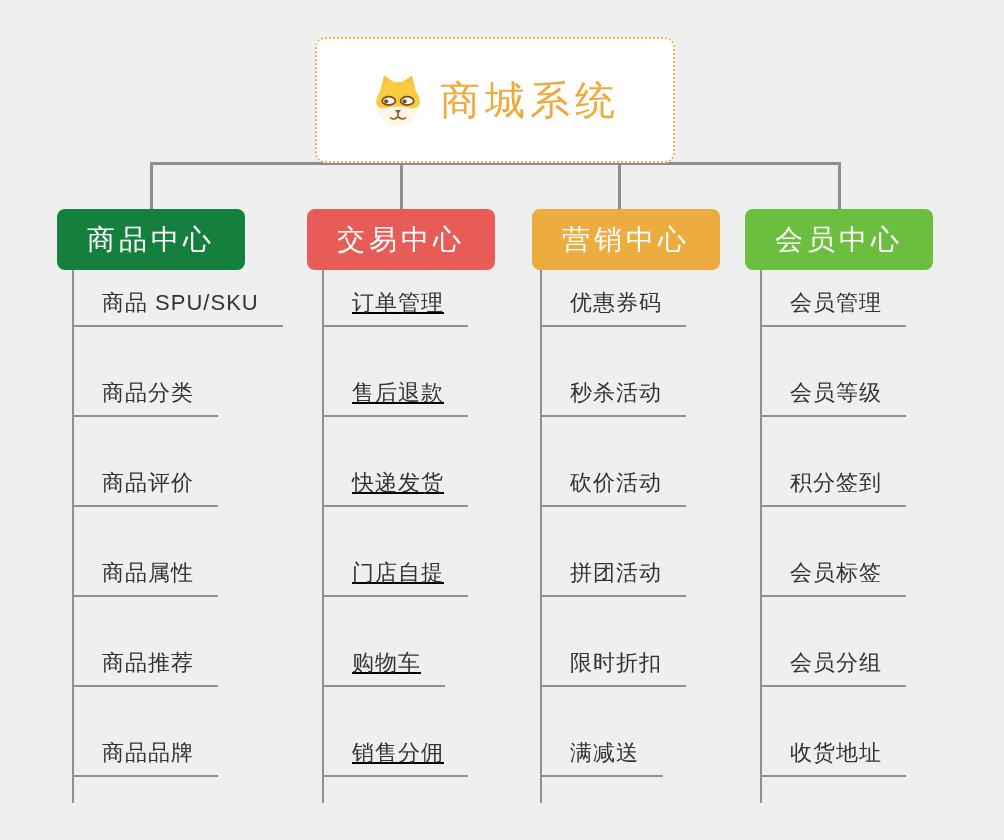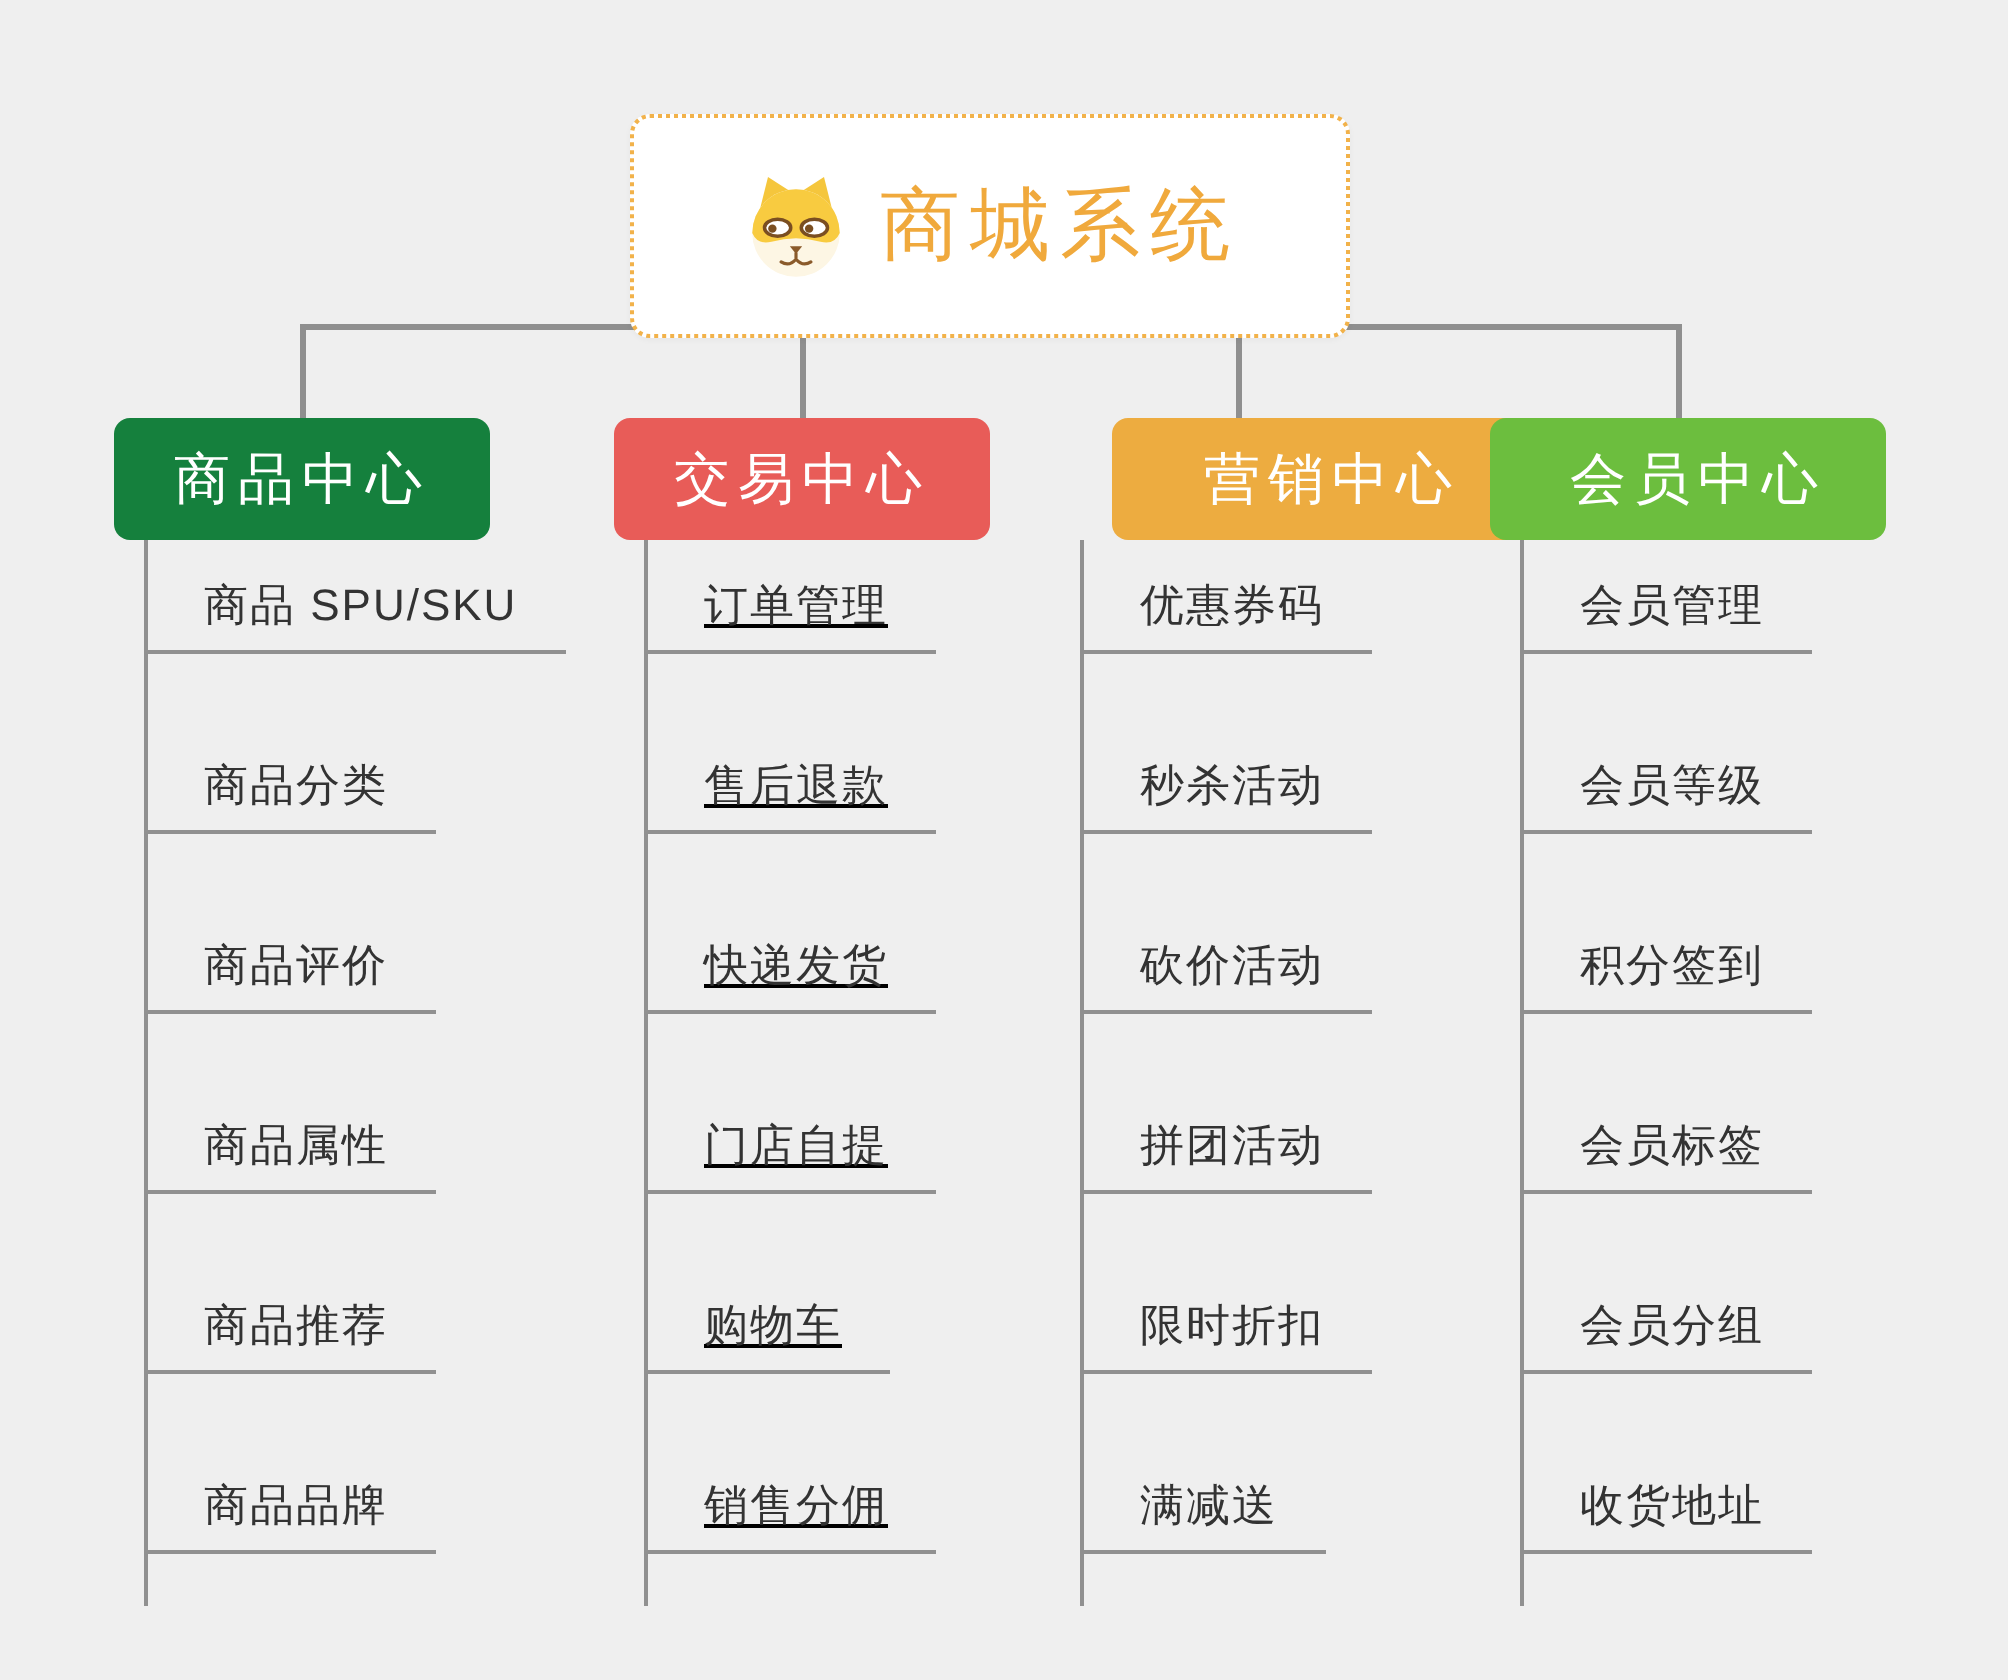--- a/index.html
+++ b/index.html
@@ -13,41 +13,40 @@
 
   
   .line{position:absolute;background:#8F8F8F;}
   .l-root-drop{left:494px;top:140px;width:3px;height:23px;}
   .l-horiz{left:150px;top:162px;width:691px;height:3px;}
   .l-drop{top:162px;width:3px;height:48px;}
   .d0{left:150px;} .d1{left:400px;} .d2{left:618px;} .d3{left:838px;}
 
   
   .root-node{
-    position:absolute;left:315px;top:37px;width:360px;height:112px;
+    position:absolute;left:315px;top:37px;width:360px;height:126px;
     background:#FFFFFF;border:2px dotted #F2B24A;border-radius:10px;
     box-sizing:border-box;
     display:flex;align-items:center;justify-content:center;gap:14px;
     box-shadow:0 1px 3px rgba(0,0,0,0.04);
-    margin-top:20px;
   }
   .root-title{
     font-size:40px;font-weight:500;letter-spacing:5px;color:#F0A93C;
     white-space:nowrap;line-height:1;
   }
   .root-icon{width:56px;height:56px;flex:0 0 auto;}
 
   
   .branch-box{
     position:absolute;top:209px;width:188px;height:61px;
     border-radius:8px;display:flex;align-items:center;justify-content:center;
     color:#FFFFFF;font-size:28px;letter-spacing:4px;font-weight:400;
     white-space:nowrap;
   }
-  .b0{left:57px;} .b1{left:307px;} .b2{left:556px;padding-left:16px;} .b3{left:745px;padding-left:10px;}
+  .b0{left:57px;} .b1{left:307px;} .b2{left:532px;} .b3{left:745px;}
 
   
   .spine{position:absolute;top:270px;width:2px;height:533px;background:#909090;}
   .s0{left:72px;} .s1{left:322px;} .s2{left:540px;} .s3{left:760px;}
 
   
   .children{position:absolute;top:263px;}
   .c0{left:72px;} .c1{left:322px;text-decoration:underline;} .c2{left:540px;} .c3{left:760px;}
   .child-row{height:90px;display:flex;align-items:center;}
   .leaf{

